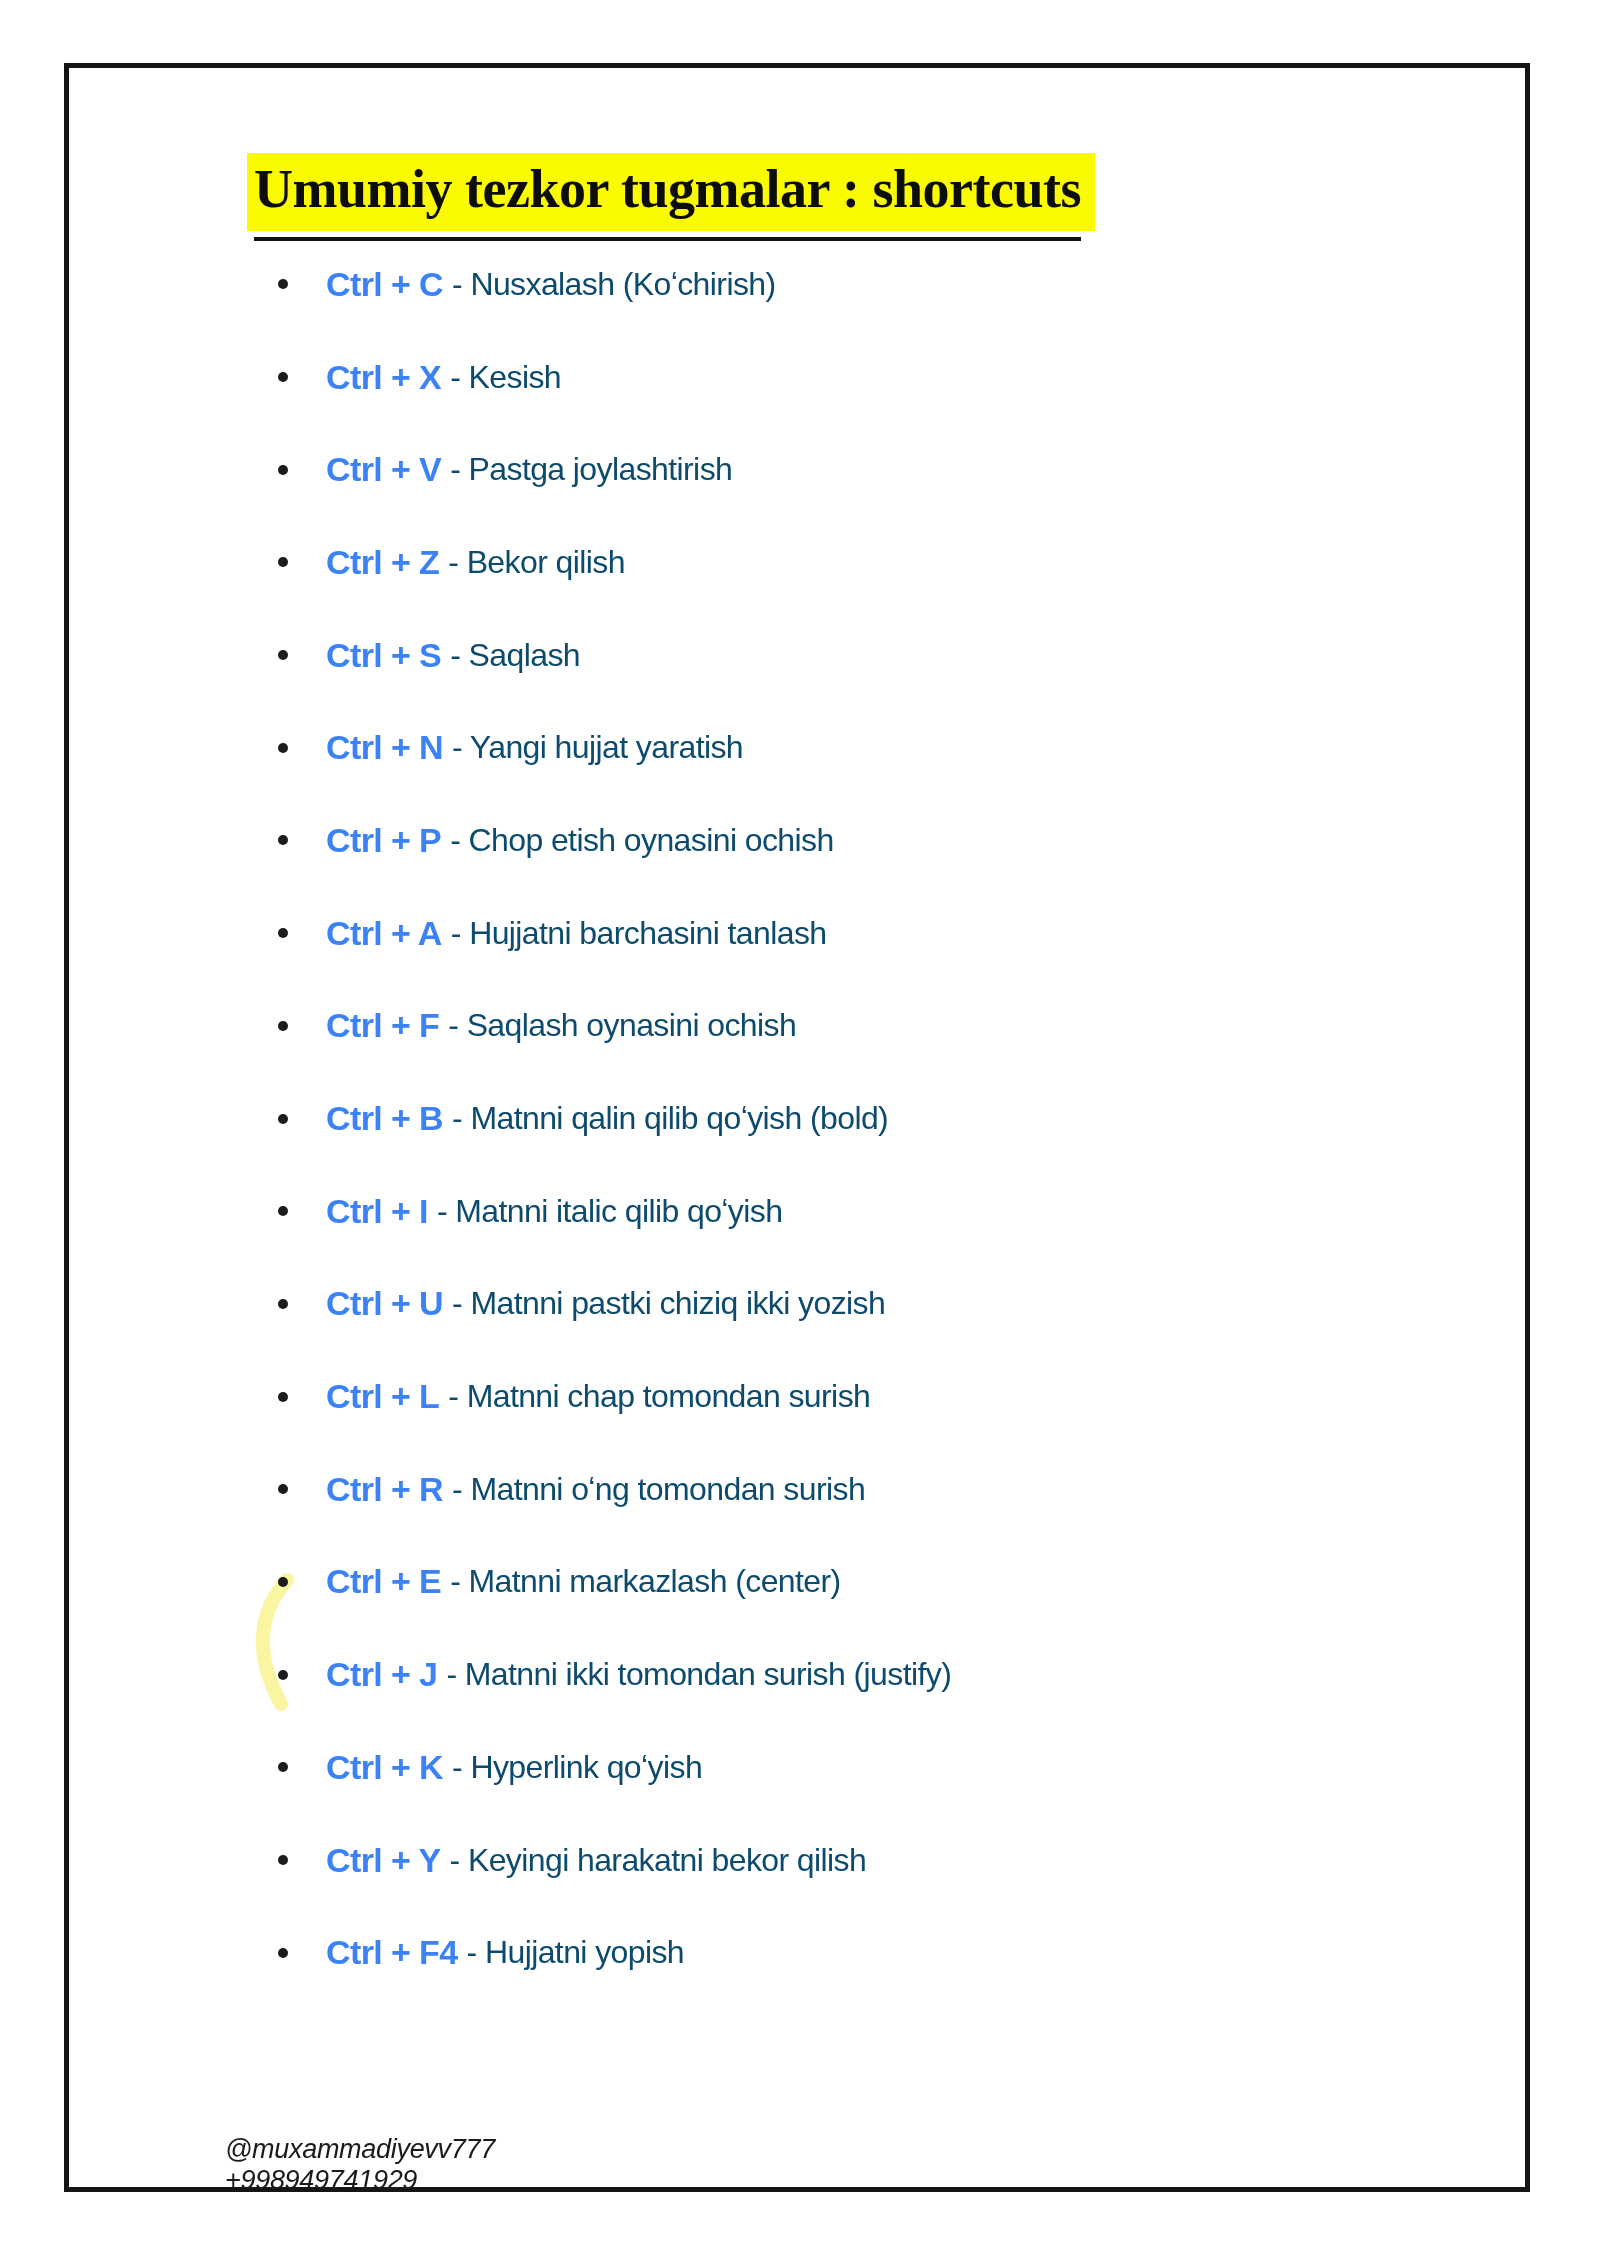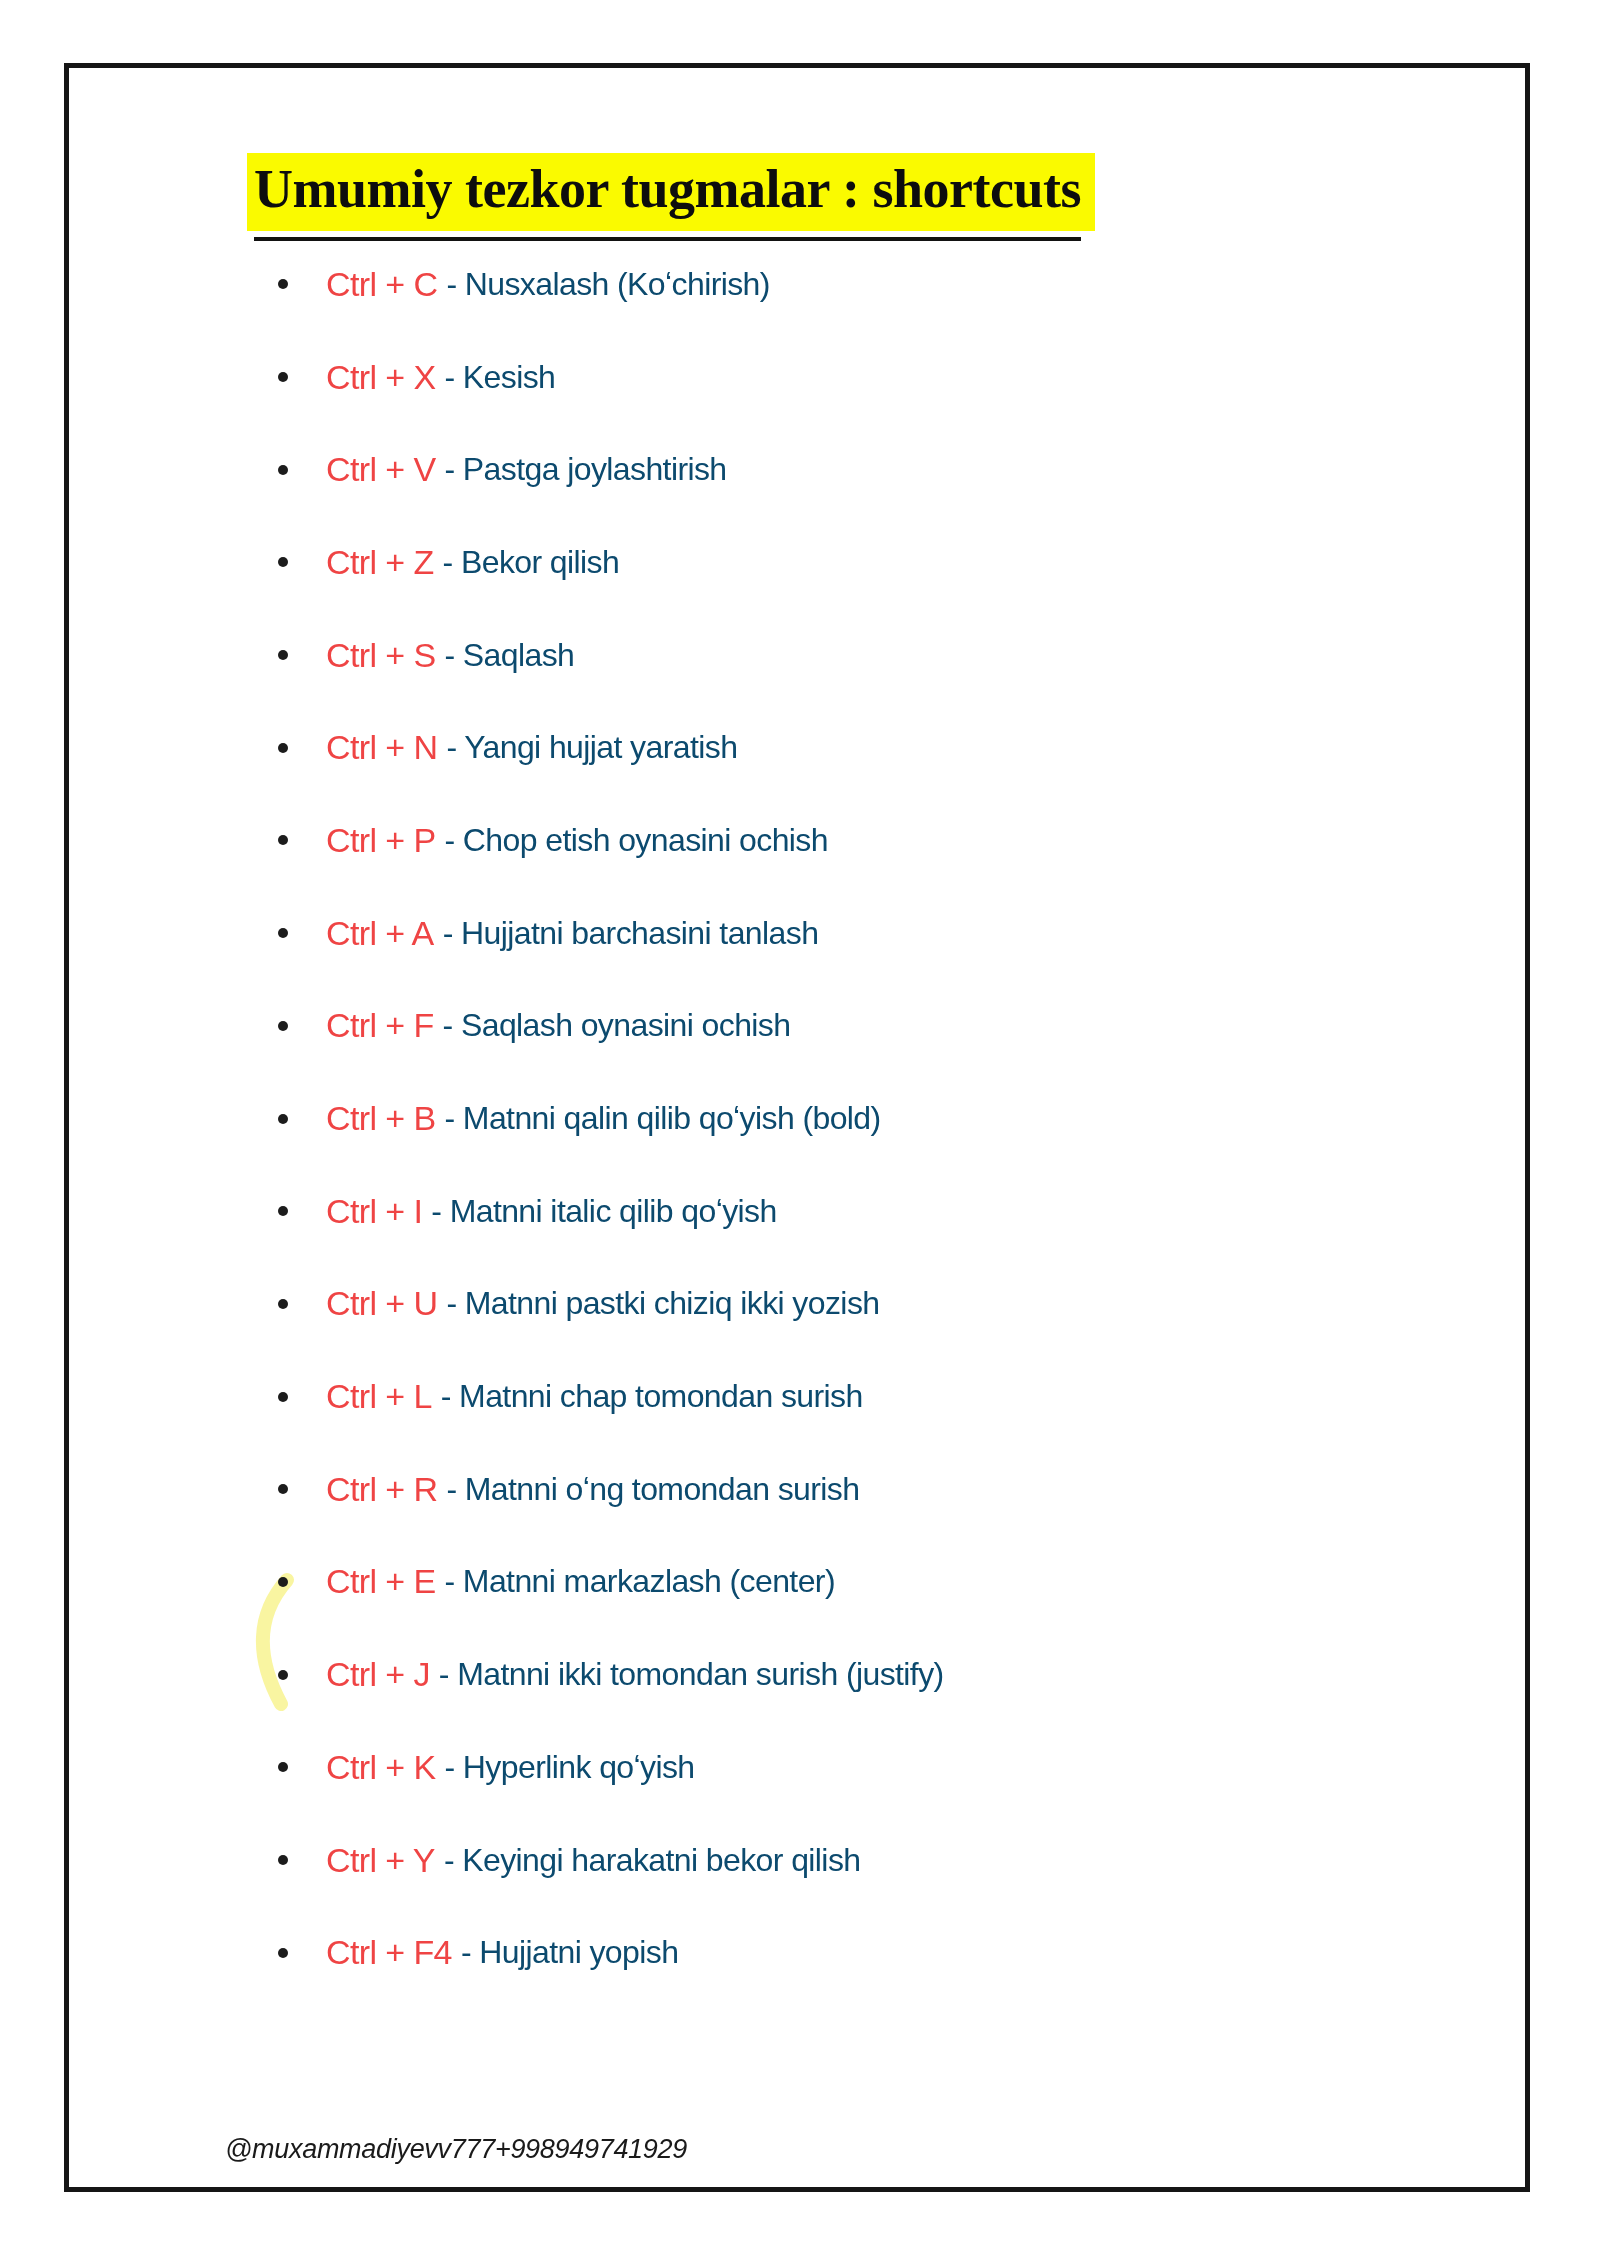--- a/index.html
+++ b/index.html
@@ -25,33 +25,33 @@
     position:absolute;left:278px;top:238px;z-index:2;
   }
   .item{
     height:92.7px;display:flex;align-items:center;white-space:nowrap;
   }
   .dot{
     width:10px;height:10px;border-radius:50%;background:#1c1c1c;
     margin-right:38px;flex:none;
   }
   .keys{
-    font-weight:normal;color:#ef4444;font-size:34px;letter-spacing:-0.6px;
+    font-weight:bold;color:#3b82f6;font-size:34px;letter-spacing:-0.6px;
     margin-right:9px;
   }
   .desc{
     font-weight:normal;color:#0c4a6e;font-size:32px;letter-spacing:-0.6px;
   }
   .marker-svg{
     position:absolute;left:243px;top:1572px;z-index:1;
   }
   .footer{
     position:absolute;left:225px;right:152px;top:2134px;
     display:flex;align-items:baseline;
-    font-style:italic;font-size:27px;color:#1a1a1a;letter-spacing:-0.3px;z-index:2;
+    font-style:italic;font-size:27px;color:#1a1a1a;letter-spacing:-0.3px;z-index:2;flex-direction:column;
   }
 </style>
 </head>
 <body>
 
 <div class="frame"></div>
 
 <div class="title"><span class="underlined">Umumiy tezkor tugmalar : shortcuts</span></div>
 
 <svg class="marker-svg" width="56" height="140" viewBox="0 0 56 140">

